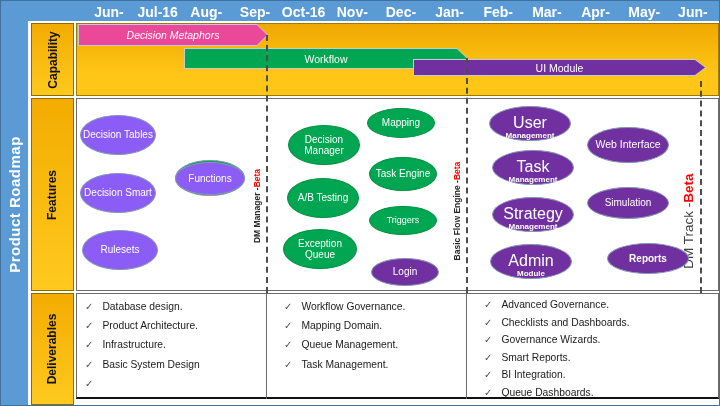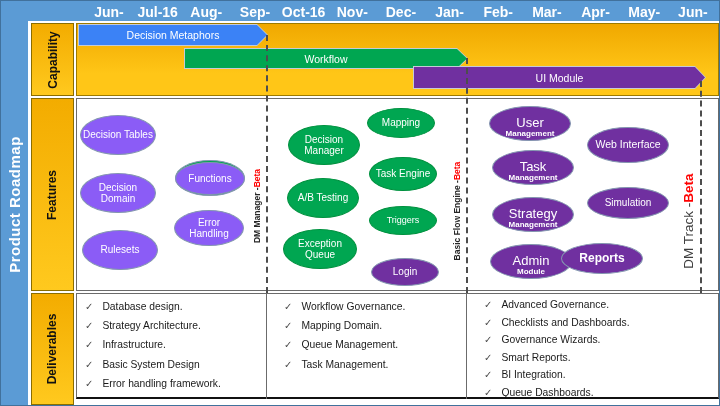--- a/index.html
+++ b/index.html
@@ -25,38 +25,38 @@
     background:linear-gradient(180deg,#F0A800 0%,#FFC617 70%); border:1px solid #9c7a00; box-sizing:border-box; }
   .features-area { position:absolute; left:75px; top:97px; width:643px; height:193px;
     background:#fff; border:1px solid #6b6b6b; box-sizing:border-box; }
   .deliverables-area { position:absolute; left:75px; top:292px; width:643px; height:106px;
     background:#fff; border:1px solid #6b6b6b; border-bottom:2px solid #111; box-sizing:border-box; }
   
   .bar { position:absolute; color:#fff; font-size:10.5px; }
   .bar .outer { position:absolute; inset:0; clip-path:polygon(0 0, calc(100% - 11px) 0, 100% 50%, calc(100% - 11px) 100%, 0 100%); background:#c4cbd6; }
   .bar .inner { position:absolute; inset:1px; clip-path:polygon(0 0, calc(100% - 10px) 0, 100% 50%, calc(100% - 10px) 100%, 0 100%);
     display:flex; align-items:center; justify-content:center; }
-  .bar.orange .inner { background:#3b82f6; }
+  .bar.orange .inner { background:#ec4899;font-style:italic; }
   .bar.green  .inner { background:#00A651; }
   .bar.purple .inner { background:#7030A0; }
   
   .dash { position:absolute; width:0; border-left:2px dashed #4d4d4d; }
   .beta { position:absolute; height:14px; display:flex; align-items:center; justify-content:center;
     transform:rotate(-90deg); white-space:nowrap; color:#262626; }
   .beta .red { color:#FF0000; font-weight:bold; }
   .beta.small { font-size:8.5px; font-weight:bold; }
   .beta.big { font-size:13.5px; color:#3f3f3f; }
   
   .ell { position:absolute; border-radius:50%; display:flex; flex-direction:column; align-items:center; justify-content:center;
     text-align:center; color:#fff; font-size:10px; line-height:1.12; box-sizing:border-box; padding:2px; }
   .ell.orange { background:#8b5cf6; border:1.5px solid #8496B0; }
   .ell.green  { background:#00A651; border:1.5px solid #8496B0;margin-top:42px; }
   .ell.green2 { background:#00A651; border:1px solid #00913F; }
   .ell.purple { background:#7030A0; border:1.5px solid #8496B0; }
-  .ell .t1 { font-size:13px;margin-top:8px; }
+  .ell .t1 { font-size:16px;margin-top:8px; }
   .ell .t2 { font-size:8px; font-weight:bold; }
   
   .deliv { position:absolute; margin:0; padding:0; list-style:none; font-size:10.3px; color:#1a1a1a; }
   .deliv li { height:19.2px; display:flex; align-items:center; }
   .deliv.tight li { height:17.5px; }
   .check { color:#4d4d4d; margin-right:9px; font-size:10px; }
   .vsep { position:absolute; width:0; border-left:1px solid #6b6b6b; }
 </style>
 </head>
 <body>
@@ -97,21 +97,21 @@
 
   <div class="capability-area"></div>
   <div class="bar orange" style="left:77px;top:23px;width:190px;height:22px;">
     <div class="outer"></div>
     <div class="inner">Decision Metaphors</div>
   </div>
   <div class="bar green" style="left:183px;top:47px;width:284px;height:21px;">
     <div class="outer"></div>
     <div class="inner">Workflow</div>
   </div>
-  <div class="bar purple" style="left:412px;top:65px;width:293px;height:23px;">
+  <div class="bar purple" style="left:412px;top:58px;width:293px;height:17px;">
     <div class="outer"></div>
     <div class="inner">UI Module</div>
   </div>
 
   <div class="features-area"></div>
 
   <div class="dash" style="left:265px;top:34px;height:258px;"></div>
   <div class="dash" style="left:465px;top:57px;height:235px;"></div>
   <div class="dash" style="left:699px;top:80px;height:212px;"></div>
 
@@ -125,33 +125,30 @@
   </div>
   <div class="beta big" style="left:587px;top:213px;width:200px;">
     <span>DM Track - </span>
       <span class="red">Beta</span>
   </div>
 
   <div class="ell orange" style="left:79px;top:114px;width:76px;height:40px;">
       <span>Decision Tables</span>
     </div>
   <div class="ell orange" style="left:79px;top:172px;width:76px;height:40px;">
-      <span>Decision Domain</span>
+      <span>Decision Smart</span>
     </div>
   <div class="ell orange" style="left:81px;top:229px;width:76px;height:40px;">
       <span>Rulesets</span>
     </div>
   <div class="ell green" style="left:174px;top:117px;width:70px;height:36px;">
       <span>Basic Workflow</span>
     </div>
   <div class="ell orange" style="left:174px;top:161px;width:70px;height:33px;">
       <span>Functions</span>
-    </div>
-  <div class="ell orange" style="left:173px;top:209px;width:70px;height:36px;">
-      <span>Error Handling</span>
     </div>
 
   <div class="ell green2" style="left:287px;top:124px;width:72px;height:40px;">
       <span>Decision Manager</span>
     </div>
   <div class="ell green2" style="left:282px;top:228px;width:74px;height:40px;">
       <span>Exception Queue</span>
     </div>
   <div class="ell green2" style="left:286px;top:177px;width:72px;height:40px;">
       <span>A/B Testing</span>
@@ -184,48 +181,47 @@
   <div class="ell purple" style="left:489px;top:243px;width:82px;height:35px;">
       <span class="t1">Admin</span>
       <span class="t2">Module</span>
     </div>
   <div class="ell purple" style="left:586px;top:126px;width:82px;height:36px;font-size:10.5px;">
       <span>Web Interface</span>
     </div>
   <div class="ell purple" style="left:586px;top:186px;width:82px;height:32px;">
       <span>Simulation</span>
     </div>
-  <div class="ell purple" style="left:560px;top:242px;width:82px;height:31px;font-size:12px;font-weight:bold;">
+  <div class="ell purple" style="left:606px;top:242px;width:82px;height:31px;font-size:10px;font-weight:bold;">
       <span>Reports</span>
     </div>
 
   <div class="deliverables-area"></div>
   <div class="vsep" style="left:265px;top:292px;height:106px;"></div>
   <div class="vsep" style="left:465px;top:292px;height:106px;"></div>
 
   <ul class="deliv" style="left:84px;top:296px;width:175px;">
       <li>
         <span class="check">✓</span>
         <span>Database design.</span>
       </li>
       <li>
         <span class="check">✓</span>
-        <span>Strategy Architecture.</span>
+        <span>Product Architecture.</span>
       </li>
       <li>
         <span class="check">✓</span>
         <span>Infrastructure.</span>
       </li>
       <li>
         <span class="check">✓</span>
         <span>Basic System Design</span>
       </li>
       <li>
         <span class="check">✓</span>
-        <span>Error handling framework.</span>
       </li>
     </ul>
   <ul class="deliv" style="left:283px;top:296px;width:175px;">
       <li>
         <span class="check">✓</span>
         <span>Workflow Governance.</span>
       </li>
       <li>
         <span class="check">✓</span>
         <span>Mapping Domain.</span>

